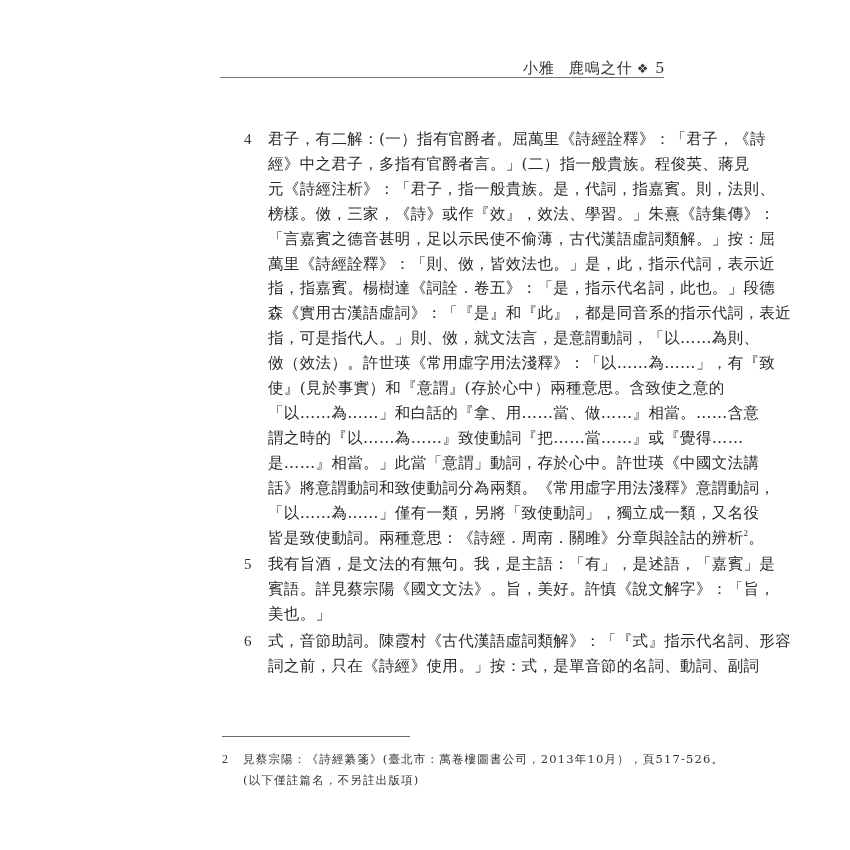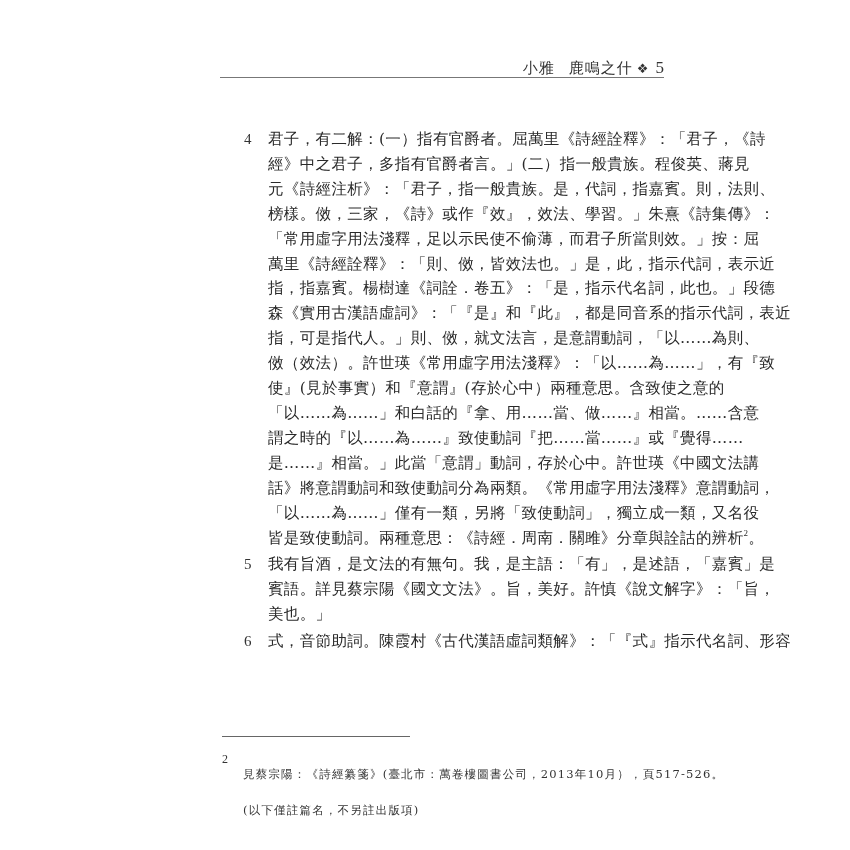--- a/index.html
+++ b/index.html
@@ -104,42 +104,41 @@
       left: 0;
       top: 0;
       font-family: "Liberation Serif", serif;
       font-size: 12px;
     }
     .footnote-line {
       display: block;
       padding-left: 21px;
       white-space: nowrap;
       letter-spacing: 1.2px;
-      margin-top: 15px;
     }
   </style>
 </head>
 <body>
 
 <div class="page">
 
   <div class="running-header">
     <span class="section">小雅</span><span>鹿鳴之什</span><span class="ornament">❖</span><span class="page-num">5</span>
   </div>
   <div class="header-rule"></div>
 
   <div class="notes">
 
     <div class="note">
       <span class="note-num">4</span>
       <span class="note-line">君子，有二解：(一）指有官爵者。屈萬里《詩經詮釋》：「君子，《詩</span>
       <span class="note-line">經》中之君子，多指有官爵者言。」(二）指一般貴族。程俊英、蔣見</span>
       <span class="note-line">元《詩經注析》：「君子，指一般貴族。是，代詞，指嘉賓。則，法則、</span>
       <span class="note-line">榜樣。傚，三家，《詩》或作『效』，效法、學習。」朱熹《詩集傳》：</span>
-      <span class="note-line">「常用虛字用法淺釋，足以示民使不偷薄，而君子所當則效。」按：屈</span>
+      <span class="note-line">「言嘉賓之德音甚明，足以示民使不偷薄，古代漢語虛詞類解。」按：屈</span>
       <span class="note-line">萬里《詩經詮釋》：「則、傚，皆效法也。」是，此，指示代詞，表示近</span>
       <span class="note-line">指，指嘉賓。楊樹達《詞詮．卷五》：「是，指示代名詞，此也。」段德</span>
       <span class="note-line">森《實用古漢語虛詞》：「『是』和『此』，都是同音系的指示代詞，表近</span>
       <span class="note-line">指，可是指代人。」則、傚，就文法言，是意謂動詞，「以……為則、</span>
       <span class="note-line">傚（效法）。許世瑛《常用虛字用法淺釋》：「以……為……」，有『致</span>
       <span class="note-line">使』(見於事實）和『意謂』(存於心中）兩種意思。含致使之意的</span>
       <span class="note-line">「以……為……」和白話的『拿、用……當、做……』相當。……含意</span>
       <span class="note-line">謂之時的『以……為……』致使動詞『把……當……』或『覺得……</span>
       <span class="note-line">是……』相當。」此當「意謂」動詞，存於心中。許世瑛《中國文法講</span>
       <span class="note-line">話》將意謂動詞和致使動詞分為兩類。《常用虛字用法淺釋》意謂動詞，</span>
@@ -150,20 +149,21 @@
     <div class="note">
       <span class="note-num">5</span>
       <span class="note-line">我有旨酒，是文法的有無句。我，是主語：「有」，是述語，「嘉賓」是</span>
       <span class="note-line">賓語。詳見蔡宗陽《國文文法》。旨，美好。許慎《說文解字》：「旨，</span>
       <span class="note-line">美也。」</span>
     </div>
 
     <div class="note">
       <span class="note-num">6</span>
       <span class="note-line">式，音節助詞。陳霞村《古代漢語虛詞類解》：「『式』指示代名詞、形容</span>
+      <span class="note-line">詞之前，只在《詩經》使用。」按：式，是單音節的名詞、動詞、副詞</span>
     </div>
 
   </div>
 
   <div class="footnote-rule"></div>
 
   <div class="footnote">
     <span class="footnote-num">2</span>
     <span class="footnote-line">見蔡宗陽：《詩經纂箋》(臺北市：萬卷樓圖書公司，2013年10月），頁517-526。</span>
     <span class="footnote-line">(以下僅註篇名，不另註出版項)</span>

